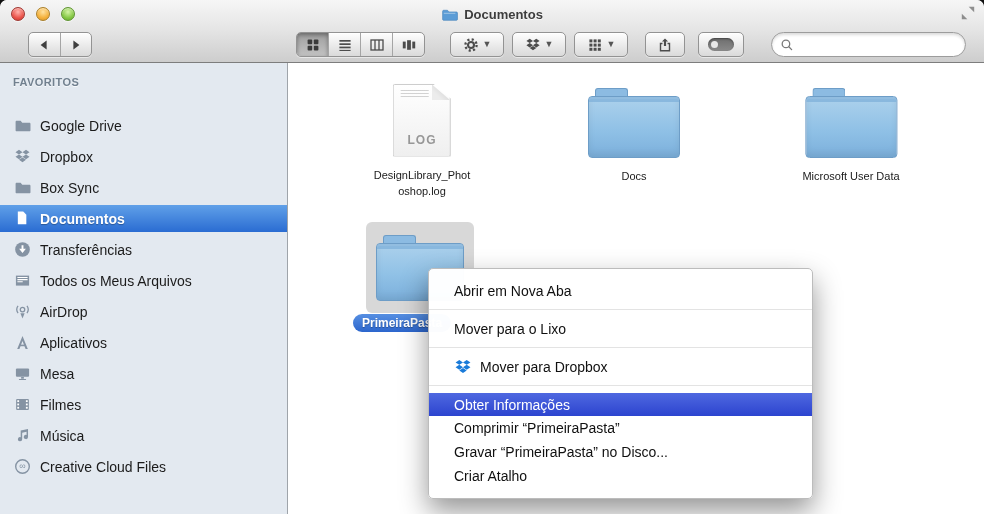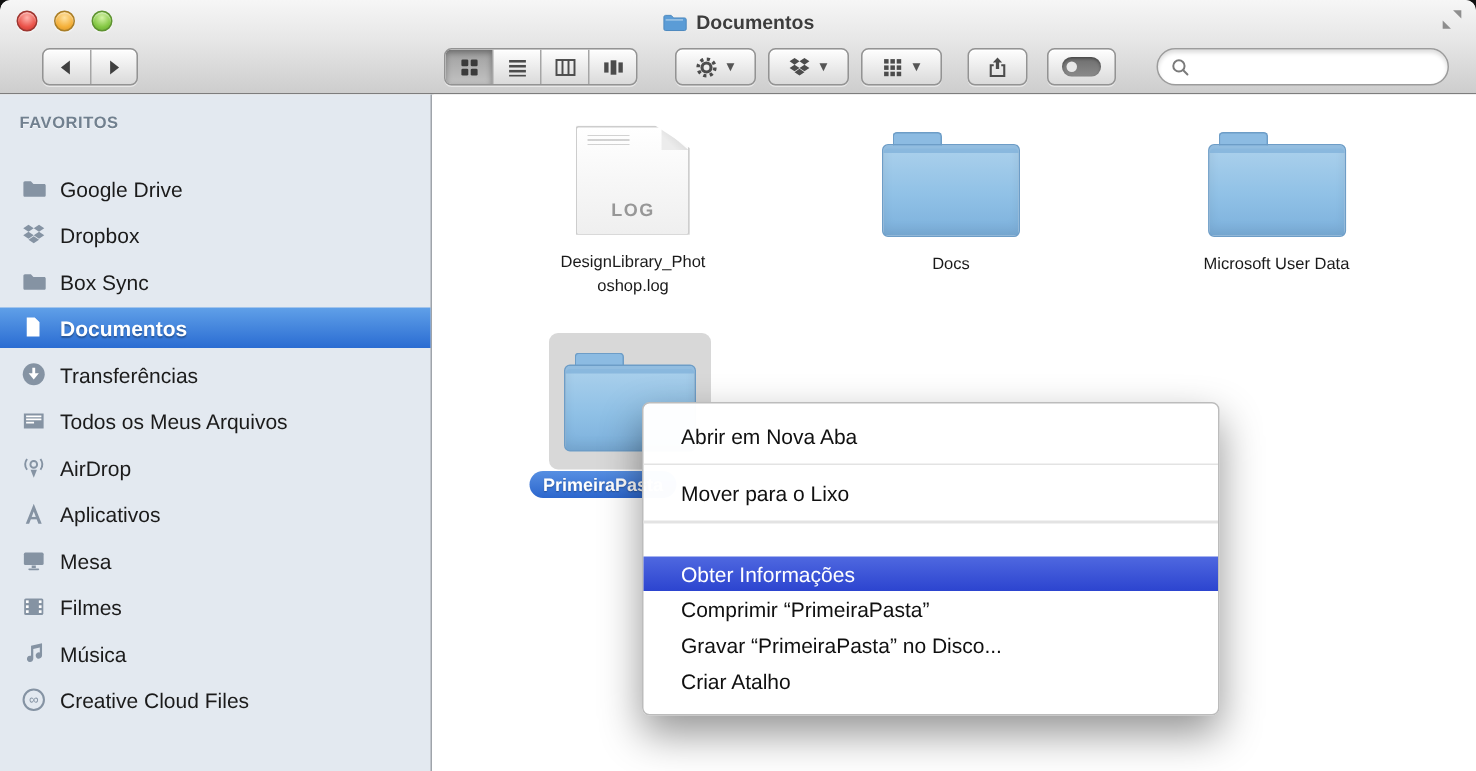--- a/index.html
+++ b/index.html
@@ -52,41 +52,41 @@
   .flabel{margin-top:11px;font-size:11px;color:#1a1a1a;line-height:1.45;white-space:pre-line;}
 
   .folder{position:relative;width:92px;height:70px;}
   .ftab{position:absolute;top:0;left:7px;width:33px;height:13px;background:#8cbbe2;border:1px solid #6d9dc7;border-bottom:none;border-radius:3px 3px 0 0;box-sizing:border-box;}
   .fbody{position:absolute;top:8px;left:0;right:0;bottom:0;background:linear-gradient(180deg,#acd1ec,#90c1e6 55%,#7cb0dc);
     border:1px solid #6d9dc7;border-radius:4px;box-sizing:border-box;
     box-shadow:inset 0 2px 0 rgba(255,255,255,.4), inset 0 -4px 7px rgba(0,0,0,.07);}
   .fbody::before{content:"";position:absolute;top:0;left:0;right:0;height:5px;background:#7fb0d9;border-radius:3px 3px 0 0;opacity:.75;}
   .folder.small{width:88px;height:66px;}
 
-  .logfile{position:relative;width:76px;height:73px;background:linear-gradient(#ffffff,#efefef);
+  .logfile{position:relative;width:58px;height:73px;background:linear-gradient(#ffffff,#efefef);
     border:1px solid #cdcdcd;box-sizing:border-box;border-radius:2px;
     clip-path:polygon(0 0,69% 0,100% 21%,100% 100%,0 100%);box-shadow:0 1px 2px rgba(0,0,0,.2);}
   .logfold{position:absolute;top:0;right:0;width:18px;height:15.5px;background:linear-gradient(225deg,#c9c9c9,#ececec 70%);clip-path:polygon(0 0,100% 100%,0 100%);}
   .loglines{position:absolute;top:5px;left:7px;width:28px;height:7px;background:repeating-linear-gradient(#b5b5b5 0 1px,transparent 1px 3px);opacity:.6;}
   .logtext{position:absolute;bottom:9px;left:0;width:100%;text-align:center;font-size:12px;font-weight:bold;letter-spacing:1px;color:#979797;}
 
   .sel-tile{position:absolute;left:366px;top:222px;width:108px;height:91px;background:#d8d8d8;border-radius:6px;
     display:flex;align-items:center;justify-content:center;z-index:1;}
   .sel-label{position:absolute;left:353px;top:314px;height:18px;line-height:18px;padding:0 9px;border-radius:9px;
     background:linear-gradient(#568fe2,#2c66cd);color:#fff;font-size:12px;font-weight:bold;white-space:nowrap;z-index:5;
     text-shadow:0 1px 1px rgba(0,0,0,.3);}
 
   
   .ctx{position:absolute;left:428px;top:268px;width:385px;box-sizing:border-box;z-index:20;
     background:rgba(255,255,255,.98);border:1px solid #bcbcbc;border-radius:5px;
     box-shadow:0 12px 28px rgba(0,0,0,.42);padding:3px 0 10px;}
   .ctx .sep{height:1px;background:#e3e3e3;}
   .ctx .row{display:flex;align-items:center;height:37px;padding:0 14px 0 25px;font-size:14px;color:#101010;cursor:default;}
   .ctx .row.compact{height:24px;}
-  .ctx .row.hl{height:23px;margin-top:22px;background:linear-gradient(#4f68e0,#2c44cf);color:#fff;}
+  .ctx .row.hl{height:23px;margin-top:7px;background:linear-gradient(#4f68e0,#2c44cf);color:#fff;}
   .ctx .mi{width:18px;height:18px;margin-right:8px;display:flex;align-items:center;color:#1a7bd9;}
   .ctx .mi svg{width:18px;height:18px;}
 </style>
 </head>
 <body>
 
 <div class="window">
 
   <div class="chrome">
     <div class="tl red"></div>
@@ -373,20 +373,28 @@
 
     <div class="ctx" style="left:139px;top:205px;" id="ctx-menu">
         <div class="row">
           <span>Abrir em Nova Aba</span>
         </div>
         <div class="sep"></div>
         <div class="row">
           <span>Mover para o Lixo</span>
         </div>
         <div class="sep"></div>
+        <div class="row">
+          <span class="mi">
+            <svg viewBox="0 0 16 16" fill="currentColor">
+              <path d="M4.7 1.7 8 3.9 4.7 6.1 1.4 3.9zM11.3 1.7 14.6 3.9 11.3 6.1 8 3.9zM1.4 8.3 4.7 6.1 8 8.3 4.7 10.5zM11.3 6.1 14.6 8.3 11.3 10.5 8 8.3zM4.7 11.1 8 8.9l3.3 2.2L8 13.3z"></path>
+            </svg>
+          </span>
+          <span>Mover para Dropbox</span>
+        </div>
         <div class="sep"></div>
         <div class="row compact hl">
           <span>Obter Informações</span>
         </div>
         <div class="row compact">
           <span>Comprimir “PrimeiraPasta”</span>
         </div>
         <div class="row compact">
           <span>Gravar “PrimeiraPasta” no Disco...</span>
         </div>

